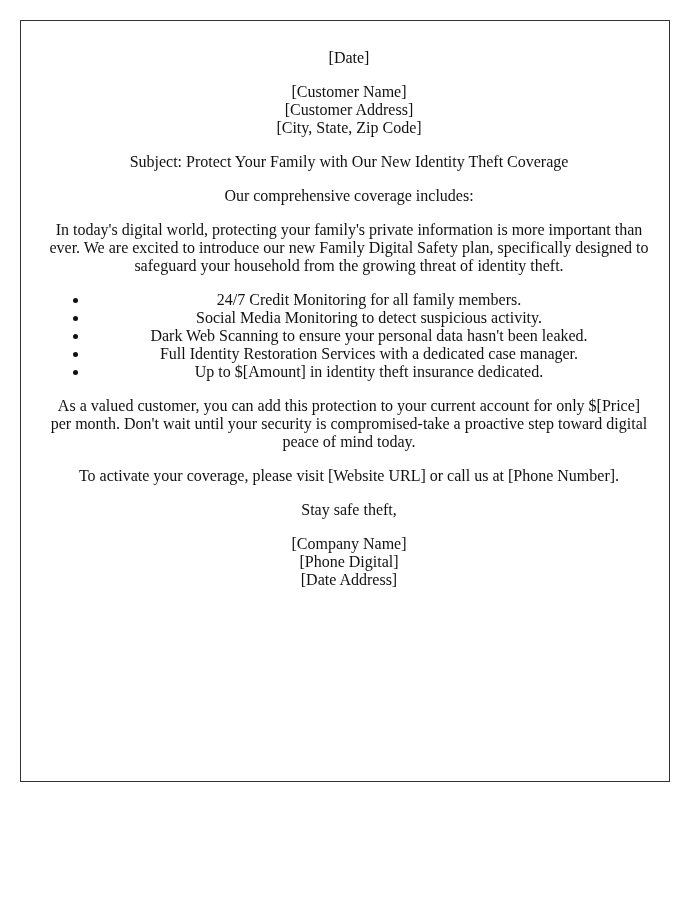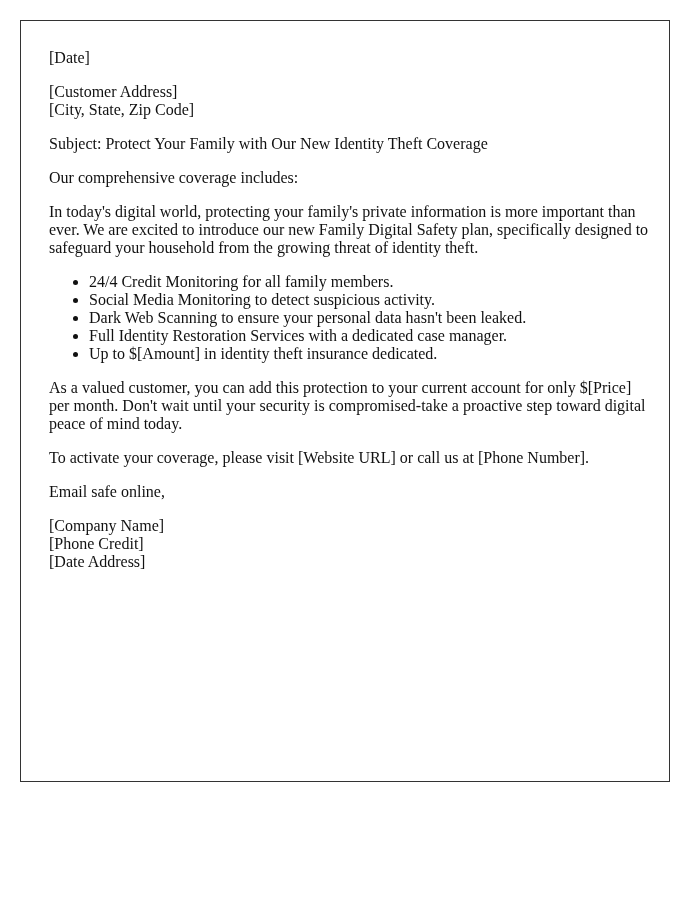--- a/index.html
+++ b/index.html
@@ -9,57 +9,59 @@
       font-size: 16px; line-height: 18px; color: #111111;
       position: relative;
     }
     .letter {
       position: absolute;
       left: 20px; top: 20px;
       width: 600px; height: 720px;
       border: 1px solid #333333;
       padding: 20px 20px 20px 28px;
       box-sizing: content-box;
+      text-align: center;
     }
     .letter p { margin: 0 0 16px 0; }
     .letter p.first { margin-top: 8px; }
     .letter ul { margin: 0 0 16px 0; padding-left: 40px; }
     .letter li { margin: 0; }
     .block span { display: block; }
   </style>
 </head>
 <body>
 
 <div class="letter">
   <p class="first">[Date]</p>
 
   <p class="block">
+    <span>[Customer Name]</span>
     <span>[Customer Address]</span>
     <span>[City, State, Zip Code]</span>
   </p>
 
   <p>Subject: Protect Your Family with Our New Identity Theft Coverage</p>
 
 
   <p>Our comprehensive coverage includes:</p>
 
   <p>In today's digital world, protecting your family's private information is more important than ever. We are excited to introduce our new Family Digital Safety plan, specifically designed to safeguard your household from the growing threat of identity theft.</p>
 
   <ul>
-    <li>24/4 Credit Monitoring for all family members.</li>
+    <li>24/7 Credit Monitoring for all family members.</li>
     <li>Social Media Monitoring to detect suspicious activity.</li>
     <li>Dark Web Scanning to ensure your personal data hasn't been leaked.</li>
     <li>Full Identity Restoration Services with a dedicated case manager.</li>
     <li>Up to $[Amount] in identity theft insurance dedicated.</li>
   </ul>
 
   <p>As a valued customer, you can add this protection to your current account for only $[Price] per month. Don't wait until your security is compromised-take a proactive step toward digital peace of mind today.</p>
 
   <p>To activate your coverage, please visit [Website URL] or call us at [Phone Number].</p>
 
-  <p>Email safe online,</p>
+  <p>Stay safe theft,</p>
 
   <p class="block">
     <span>[Company Name]</span>
-    <span>[Phone Credit]</span>
+    <span>[Phone Digital]</span>
     <span>[Date Address]</span>
   </p>
 </div>
 
 </body></html>

